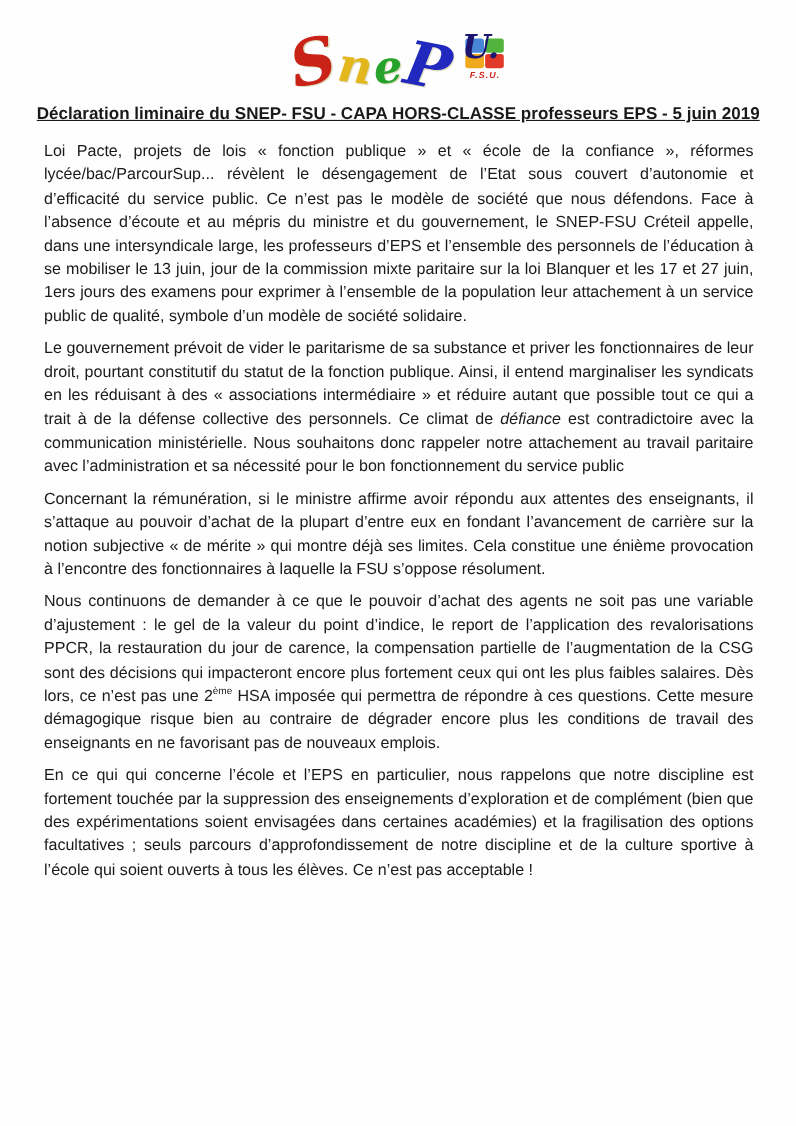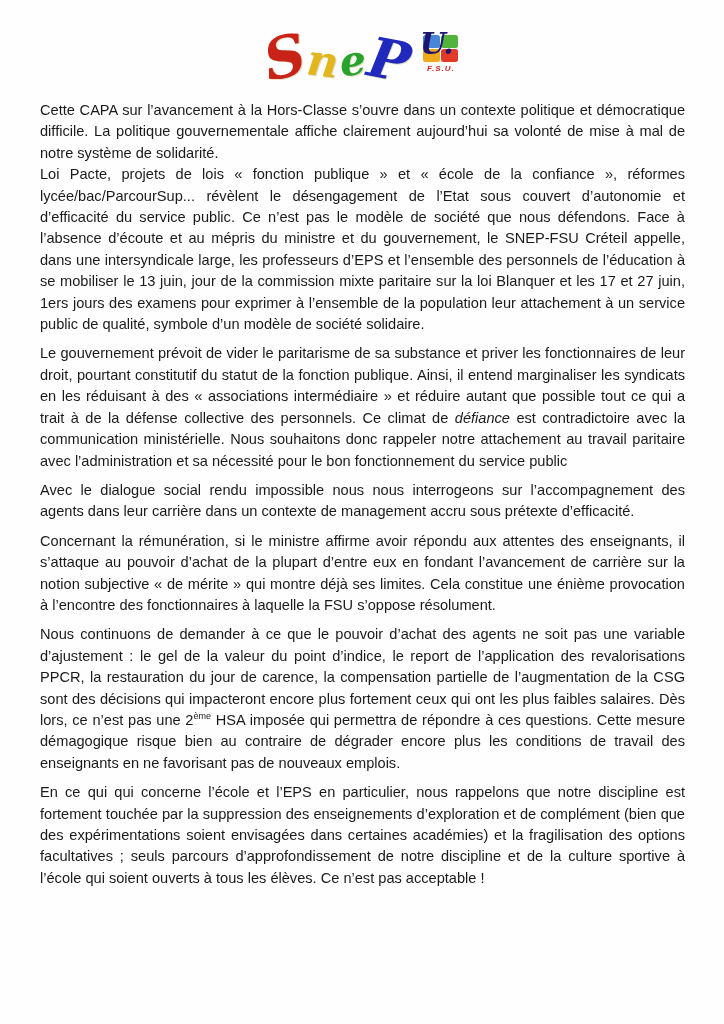--- a/index.html
+++ b/index.html
@@ -84,24 +84,23 @@
           <span style="background: rgb(82, 180, 60);"></span>
           <span style="background: rgb(240, 168, 28);"></span>
           <span style="background: rgb(226, 58, 40);"></span>
         </div>
         <span class="fsu-u">U.</span>
         <span class="fsu-caption" style="color: rgb(204, 35, 24);">F.S.U.</span>
       </div>
     </div>
   </header>
 
+  <h1 class="doc-title">Déclaration liminaire du SNEP- FSU - CAPA HORS-CLASSE professeurs EPS - 5 juin 2019</h1>
 
   <main class="doc-body">
-    <p class="para joined"><span>Cette CAPA sur l’avancement à la Hors-Classe s’ouvre dans un contexte politique et démocratique difficile. La politique gouvernementale affiche clairement aujourd’hui sa volonté de mise à mal de notre système de solidarité.</span></p>
     <p class="para"><span>Loi Pacte, projets de lois « fonction publique » et « école de la confiance », réformes lycée/bac/ParcourSup... révèlent le désengagement de l’Etat sous couvert d’autonomie et d’efficacité du service public. Ce n’est pas le modèle de société que nous défendons. Face à l’absence d’écoute et au mépris du ministre et du gouvernement, le SNEP-FSU Créteil appelle, dans une intersyndicale large, les professeurs d’EPS et l’ensemble des personnels de l’éducation à se mobiliser le 13 juin, jour de la commission mixte paritaire sur la loi Blanquer et les 17 et 27 juin, 1ers jours des examens pour exprimer à l’ensemble de la population leur attachement à un service public de qualité, symbole d’un modèle de société solidaire.</span></p>
     <p class="para"><span>Le gouvernement prévoit de vider le paritarisme de sa substance et priver les fonctionnaires de leur droit, pourtant constitutif du statut de la fonction publique. Ainsi, il entend marginaliser les syndicats en les réduisant à des « associations intermédiaire » et réduire autant que possible tout ce qui a trait à de la défense collective des personnels.  Ce climat de </span><span style="font-style: italic;">défiance</span><span> est contradictoire avec la communication ministérielle. Nous souhaitons donc rappeler notre attachement au travail paritaire avec l’administration et sa nécessité pour le bon fonctionnement du service public</span></p>
-    <p class="para"><span>Avec le dialogue social rendu impossible nous nous interrogeons sur l’accompagnement des agents dans leur carrière dans un contexte de management accru sous prétexte d’efficacité.</span></p>
     <p class="para"><span>Concernant la rémunération, si le ministre affirme avoir répondu aux attentes des enseignants, il s’attaque au pouvoir d’achat de la plupart d’entre eux en fondant l’avancement de carrière sur la notion subjective « de mérite » qui montre déjà ses limites. Cela constitue une énième provocation à l’encontre des fonctionnaires à laquelle la FSU s’oppose résolument.</span></p>
     <p class="para"><span>Nous continuons de demander à ce que le pouvoir d’achat des agents ne soit pas une variable d’ajustement : le gel de la valeur du point d’indice, le report de l’application des revalorisations PPCR, la restauration du jour de carence, la compensation partielle de l’augmentation de la CSG sont des décisions qui impacteront encore plus fortement ceux qui ont les plus faibles salaires. Dès lors, ce n’est pas une 2</span><span class="sup">ème</span><span> HSA imposée qui permettra de répondre à ces questions. Cette mesure démagogique risque bien au contraire de dégrader encore plus les conditions de travail des enseignants en ne favorisant pas de nouveaux emplois.</span></p>
     <p class="para big-gap"><span>En ce qui qui concerne l’école et l’EPS en particulier, nous rappelons que notre discipline est fortement touchée par la suppression des enseignements d’exploration et de complément (bien que des expérimentations soient envisagées dans certaines académies) et la fragilisation des options facultatives ; seuls parcours d’approfondissement de notre discipline et de la culture sportive à l’école qui soient ouverts à tous les élèves. Ce n’est pas acceptable !</span></p>
   </main>
 
 </div>
 
 </body></html>

